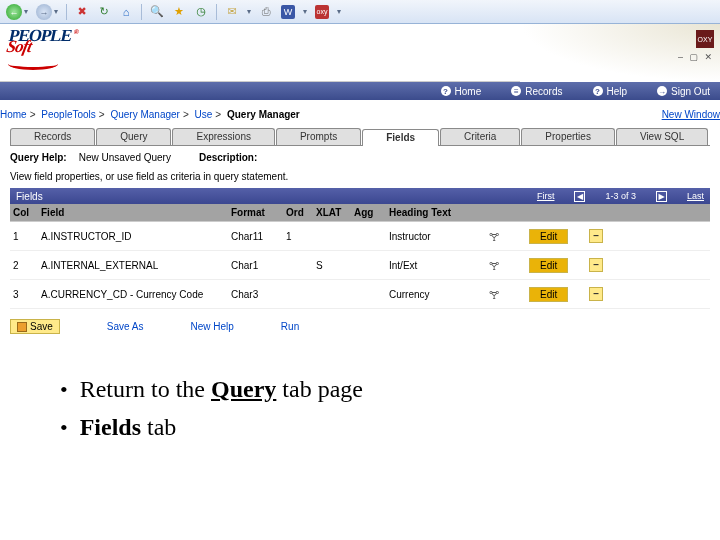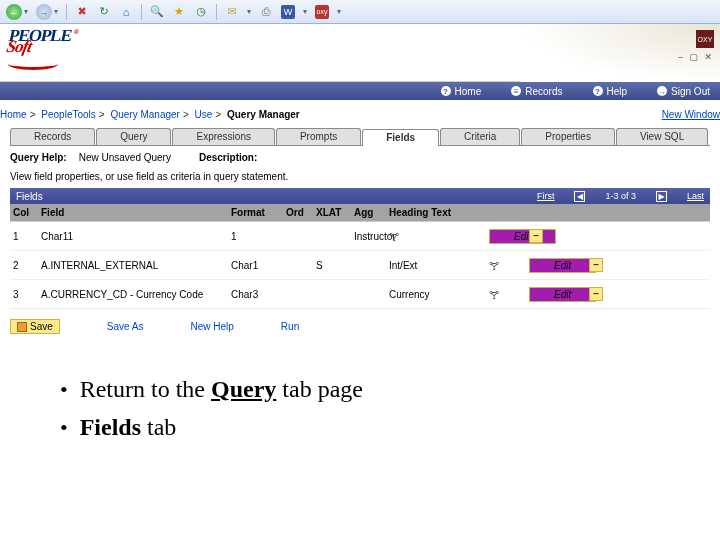--- a/index.html
+++ b/index.html
@@ -35,21 +35,21 @@
   .qname-row { display: flex; gap: 12px; padding: 6px 0; font-size: 10px; }
   .qname-row .lab { font-weight: bold; }
   .instr { font-size: 10px; margin: 2px 0 6px; }
   .gridbar { background: linear-gradient(#5560a8,#3b4790); color: #fff; font-size: 10px; display: flex; justify-content: space-between; align-items: center; height: 16px; padding: 0 6px; }
   .navctl { display: flex; align-items: center; gap: 20px; font-size: 9px; }
   .navbtn { width: 11px; height: 11px; border: 1px solid #fff; background: transparent; display:flex; align-items:center; justify-content:center; font-size:8px; cursor:pointer; }
   .grid-head { display: grid; grid-template-columns: 28px 190px 55px 30px 38px 35px 100px 40px 60px 28px; background:#a3a3a3; border-bottom: 1px solid #ccc; font-weight: bold; font-size: 10px; padding: 3px 0; }
   .grid-row { display: grid; grid-template-columns: 28px 190px 55px 30px 38px 35px 100px 40px 60px 28px; font-size: 10px; padding: 3px 0; border-bottom: 1px solid #eee; align-items: center; }
   .grid-row > div, .grid-head > div { padding: 0 3px; }
   .funnel { font-size: 11px; color: #555; cursor: pointer; }
-  .edit-btn { display: inline-block; background: #a21caf; border: 1px solid #c9b34a; padding: 1px 24px; font-size: 10px; cursor: pointer; font-style: italic; }
+  .edit-btn { display: inline-block; background: #eab308; border: 1px solid #c9b34a; padding: 1px 10px; font-size: 10px; cursor: pointer; }
   .minus-btn { display: inline-block; border: 1px solid #c9b34a; background:#ffea8a; width: 14px; height: 14px; text-align: center; line-height: 12px; font-weight: bold; cursor: pointer; color:#333; }
   .actions-row { display: flex; align-items: center; gap: 28px; padding: 10px 0; font-size: 10px; }
   .save-btn { background: #ffea8a; border: 1px solid #c9b34a; padding: 1px 6px; display: flex; align-items: center; gap: 3px; cursor: pointer; }
   .disk { width: 10px; height: 10px; background: #ec9f2e; border: 1px solid #9a6a1a; }
   .actions-row a { color: #0046c8; cursor: pointer; margin-left: 19px; }
   .bullets { padding: 26px 30px 0 60px; font-family: "Times New Roman", serif; font-size: 24px; line-height: 1.6; }
   .bullets .b { display: flex; align-items: baseline; gap: 12px; }
   .bullets .dot::before { content: "•"; font-size: 22px; }
   .bold { font-weight: bold; }
 </style>
@@ -162,20 +162,21 @@
     <div>XLAT</div>
     <div>Agg</div>
     <div>Heading Text</div>
     <div></div>
       <div></div>
       <div></div>
   </div>
 
   <div class="grid-row">
     <div>1</div>
+    <div>A.INSTRUCTOR_ID</div>
     <div>Char11</div>
     <div>1</div>
     <div></div>
     <div></div>
     <div>Instructor</div>
     <div><span class="funnel">🝖</span></div>
     <div><span class="edit-btn">Edit</span></div>
     <div><span class="minus-btn">–</span></div>
   </div>
   <div class="grid-row">

